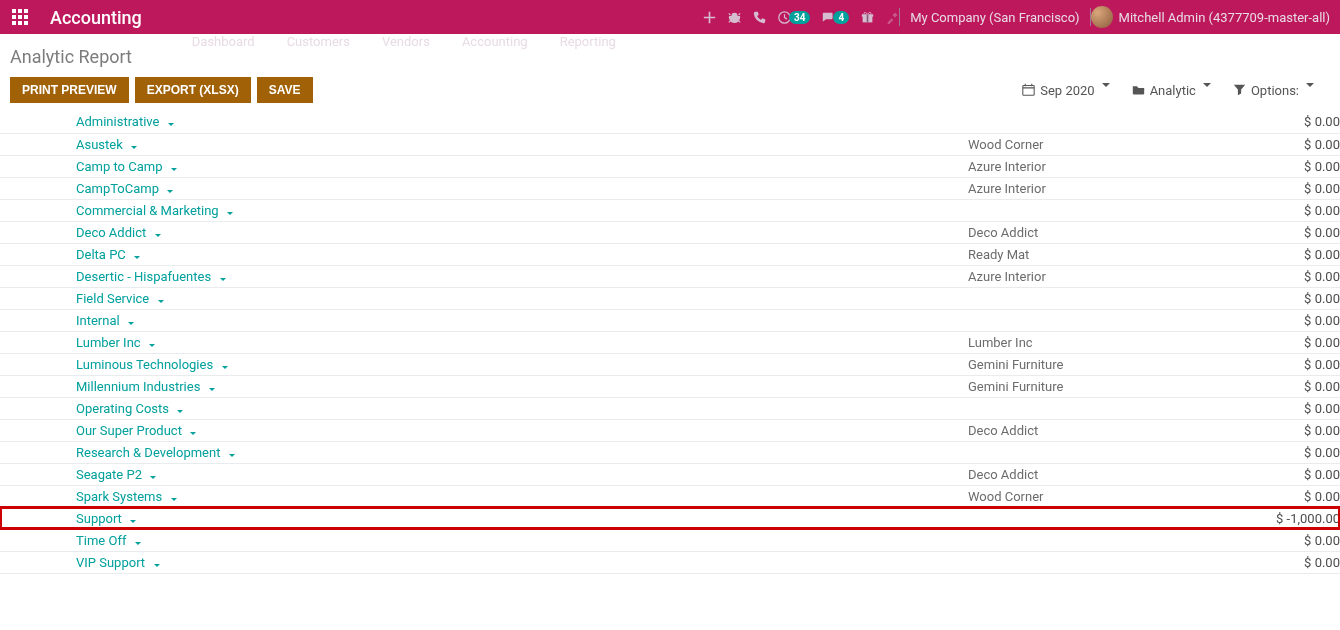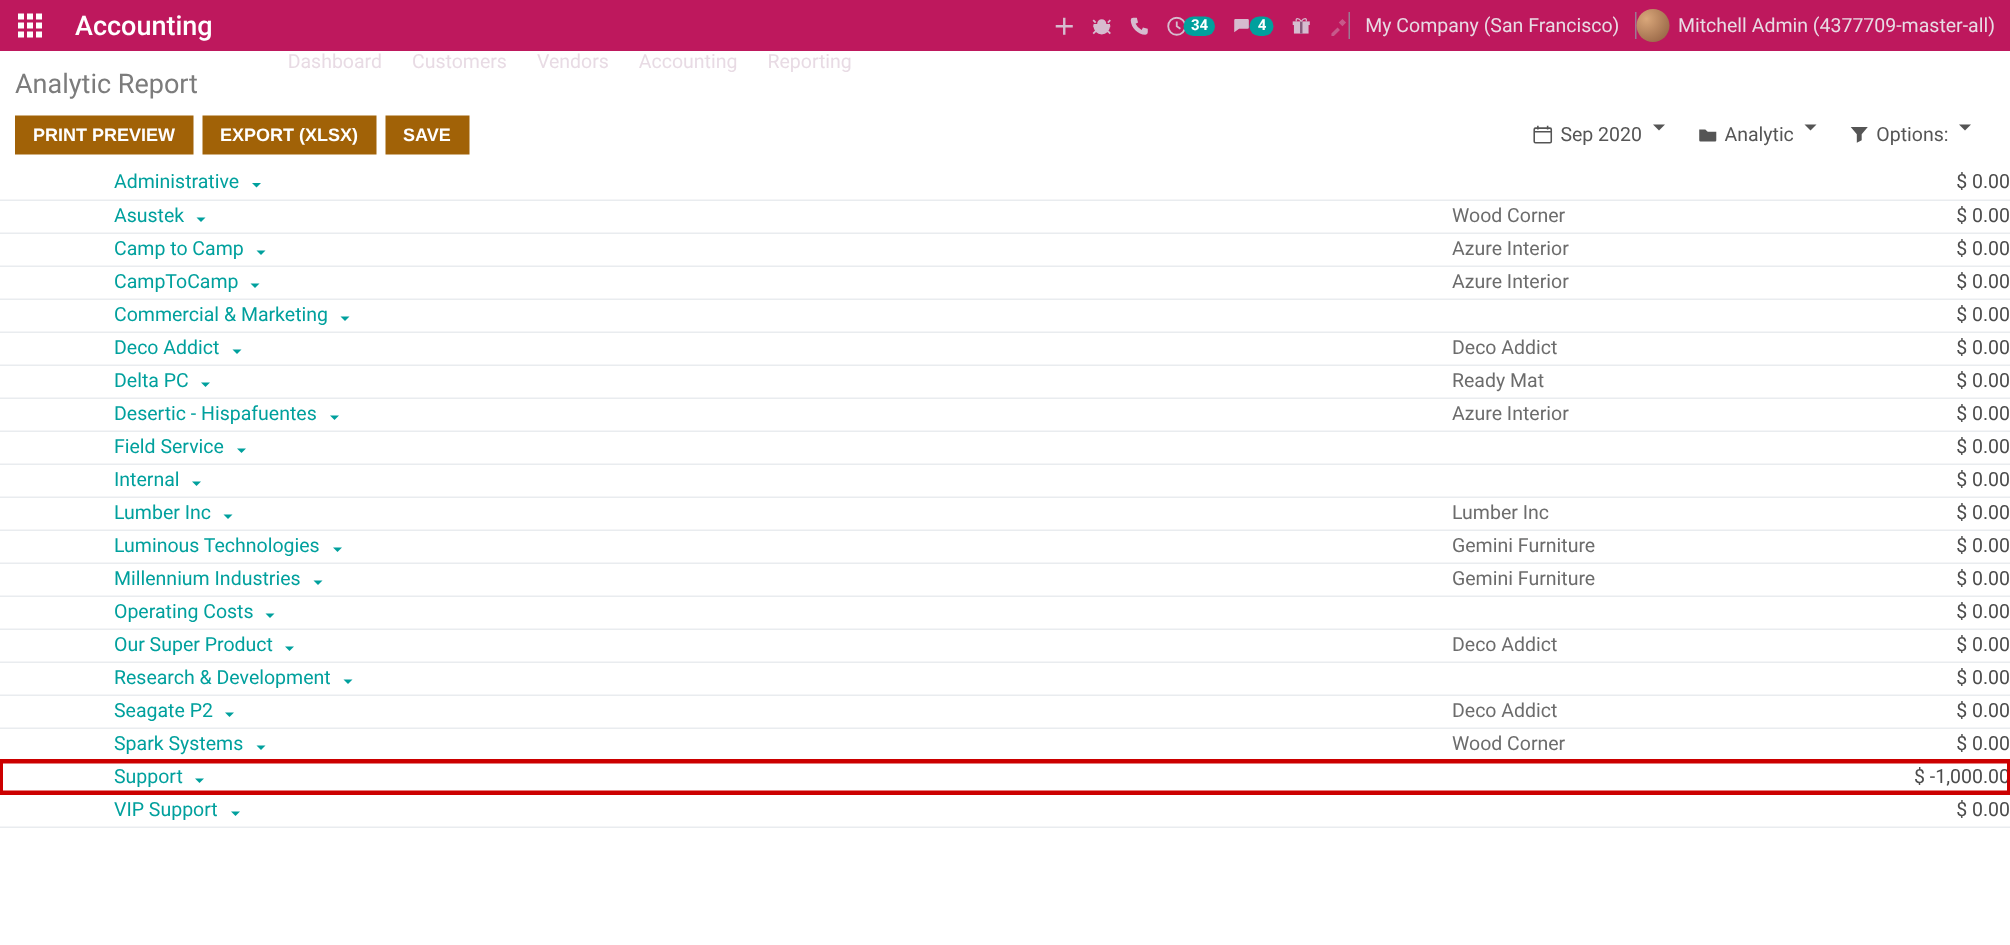--- a/index.html
+++ b/index.html
@@ -29,21 +29,21 @@
   cursor: pointer;
 }
 .grid-icon {
   display: grid;
   grid-template-columns: repeat(3, 4px);
   grid-template-rows: repeat(3, 4px);
   gap: 2px;
 }
 .grid-icon span { background: #fff; width: 4px; height: 4px; }
 .brand { font-size: 18px; font-weight: 500; margin-left: 10px; margin-right: 40px; }
-.menu { display: flex; gap: 0; margin-top: 48px; }
+.menu { display: flex; gap: 12px; margin-top: 48px; }
 .menu-item { padding: 0 10px; height: 34px; display: flex; align-items: center; font-size: 13px; color: #e8dbe4; cursor: pointer; }
 .nav-spacer { flex: 1; }
 .nav-icons { display: flex; align-items: center; gap: 12px; }
 .nav-icon { color: #d6bccf; font-size: 14px; cursor: pointer; position: relative; display: flex; align-items: flex-start; }
 .badge-teal { background: #00a09d; color: #fff; border-radius: 10px; font-size: 10px; padding: 1px 5px; margin-left: -2px; font-weight: bold; }
 .nav-sep { width: 1px; height: 18px; background: #9b7a93; }
 .company { color: #e8dbe4; font-size: 13px; margin: 0 10px; }
 .user { display: flex; align-items: center; gap: 6px; color: #e8dbe4; font-size: 13px; }
 .avatar { width: 22px; height: 22px; border-radius: 50%; background: radial-gradient(circle at 30% 30%, #d9a77a, #8b5a3c); display:inline-block; }
 .control-panel { padding: 12px 10px 0 10px; }
@@ -272,19 +272,24 @@
           <td class="name"><a href="#">Spark Systems</a> &nbsp;<span class="caret caret-teal caret-s"></span></td>
           <td class="partner">Wood Corner</td>
           <td class="amount">$ 0.00</td>
         </tr>
         <tr class="highlight">
           <td class="name"><a href="#">Support</a> &nbsp;<span class="caret caret-teal caret-s"></span></td>
           <td class="partner"></td>
           <td class="amount">$ -1,000.00</td>
         </tr>
         <tr>
+          <td class="name"><a href="#">Time Off</a> &nbsp;<span class="caret caret-teal caret-s"></span></td>
+          <td class="partner"></td>
+          <td class="amount">$ 0.00</td>
+        </tr>
+        <tr>
           <td class="name"><a href="#">VIP Support</a> &nbsp;<span class="caret caret-teal caret-s"></span></td>
           <td class="partner"></td>
           <td class="amount">$ 0.00</td>
         </tr>
       </tbody>
     </table>
 </div>
 
 </body></html>

